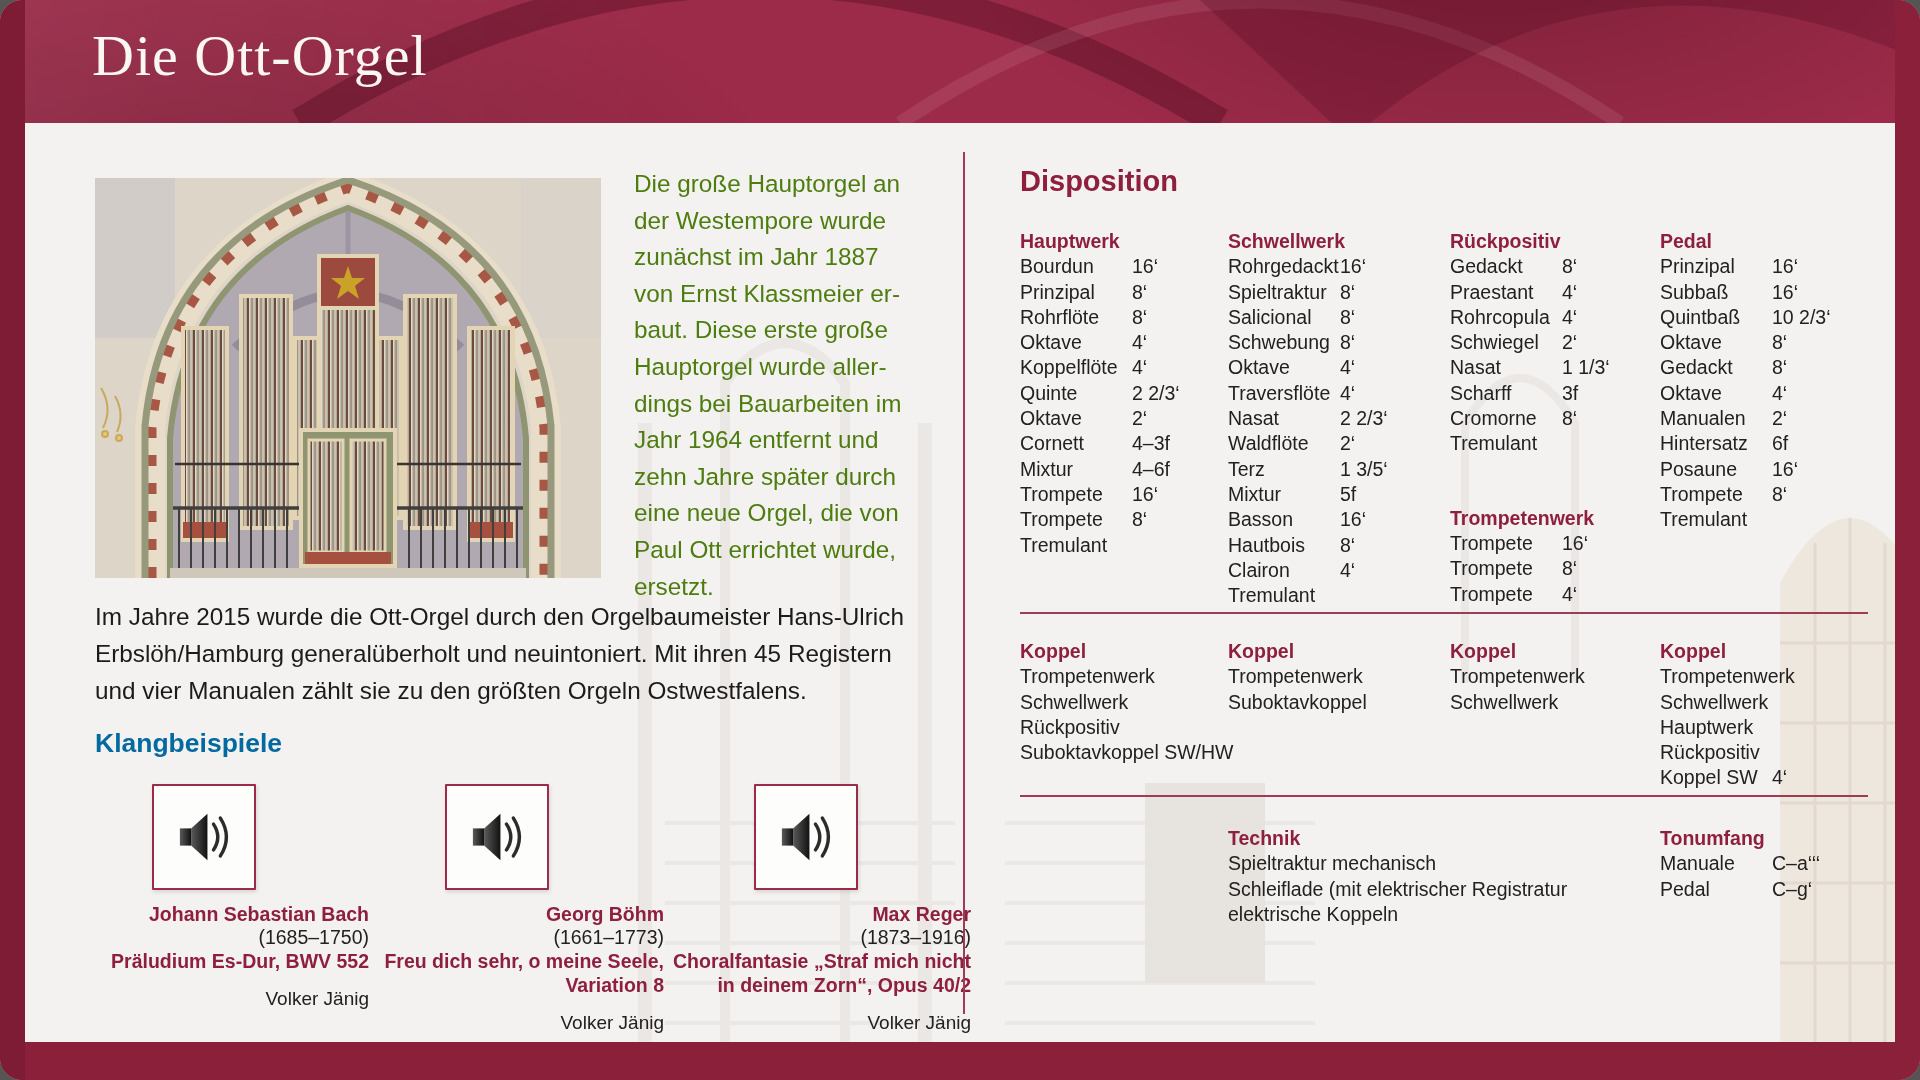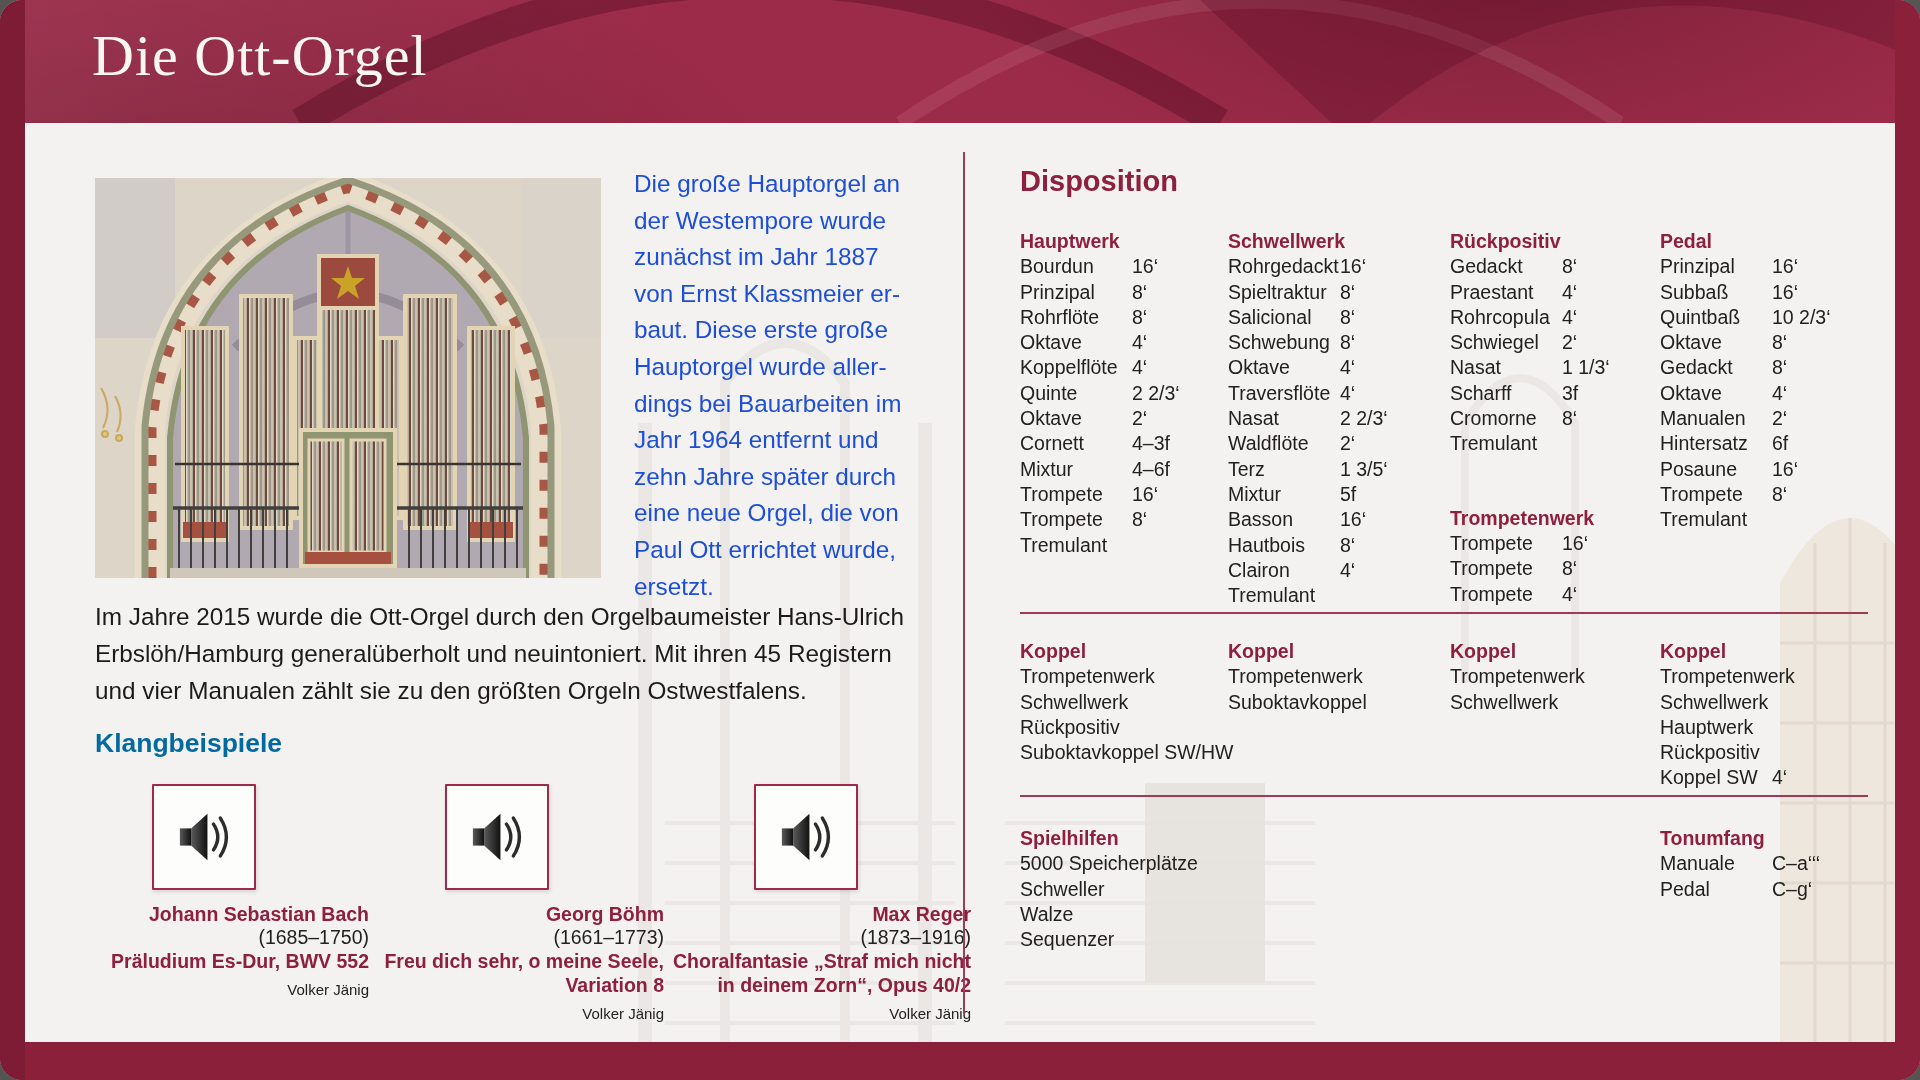--- a/index.html
+++ b/index.html
@@ -16,34 +16,34 @@
   .bottom-bar{position:absolute;left:0;top:1042px;width:1920px;height:38px;background:#8a2039;}
   .strip-left{position:absolute;left:0;top:0;width:25px;height:1080px;background:#7d1c34;z-index:30;}
   .strip-right{position:absolute;right:0;top:0;width:25px;height:1080px;background:#8a2039;z-index:30;}
   .page-title{position:absolute;left:92px;top:22px;font-family:"Liberation Serif","DejaVu Serif",serif;
     font-weight:400;font-size:58px;letter-spacing:1px;color:#faf6f1;z-index:5;}
   
   .bg-faint{position:absolute;left:25px;top:123px;width:1870px;height:919px;pointer-events:none;}
   
   .photo{position:absolute;left:95px;top:178px;width:506px;height:400px;}
   .side-text{position:absolute;left:634px;top:166px;width:330px;font-size:24.3px;line-height:36.6px;
-    white-space:pre-line;color:#1d4ed8;}
+    white-space:pre-line;color:#4d7c0f;}
   .full-text{position:absolute;left:95px;top:599px;width:880px;font-size:24.3px;line-height:36.8px;
     white-space:pre-line;color:#1d1b1a;}
   .kb-heading{position:absolute;left:95px;top:728px;font-size:26.5px;font-weight:bold;color:#0369a1;}
   .speaker-btn{position:absolute;top:784px;width:104px;height:106px;background:#fdfdfc;
     border:2px solid #9c2b4a;border-radius:1px;display:flex;align-items:center;justify-content:center;
     padding:0;cursor:pointer;box-shadow:1px 2px 4px rgba(0,0,0,.12);}
   .speaker-btn.b1{left:152px}.speaker-btn.b2{left:445px}.speaker-btn.b3{left:754px}
   .example{position:absolute;top:903px;width:330px;text-align:right;}
   .example.e1{left:39px}.example.e2{left:334px}.example.e3{left:641px}
   .ex-composer{font-size:19.5px;font-weight:bold;color:#8e1f3e;line-height:23px;}
   .ex-dates{font-size:19.5px;color:#232120;line-height:23px;margin-bottom:0;}
   .ex-work{font-size:19.5px;font-weight:bold;color:#8e1f3e;line-height:24px;white-space:pre-line;}
-  .ex-performer{font-size:15px;color:#232120;margin-top:8px;}
+  .ex-performer{font-size:19px;color:#232120;margin-top:15px;}
   
   .vdiv{position:absolute;left:963px;top:152px;width:2px;height:862px;background:#9e3c57;}
   .dispo{position:absolute;left:1020px;top:165px;width:848px;height:877px;}
   .dispo-title{position:absolute;left:0;top:0;font-size:29px;font-weight:bold;color:#8e1f3e;}
   .cols{position:absolute;left:0;top:64px;width:848px;}
   .dispo-col{position:absolute;top:0;width:205px;}
   .dispo-col.c1{left:0}.dispo-col.c2{left:208px}.dispo-col.c3{left:430px}.dispo-col.c4{left:640px}
   .section + .section{margin-top:49px;}
   .sec-head{font-size:19.5px;font-weight:bold;color:#8e1f3e;line-height:25.3px;}
   .stop-row{display:flex;line-height:25.3px;font-size:19.5px;color:#232120;}
@@ -509,37 +509,33 @@
             <span class="stop-name">Rückpositiv</span>
             <span class="stop-size"></span>
           </div>
           <div class="stop-row">
             <span class="stop-name">Koppel SW</span>
             <span class="stop-size">4‘</span>
           </div>
         </div>
       </div>
     <div class="hrline hr2"></div>
-    <div class="info-col c1">
+    <div class="info-col c2">
         <div class="section">
-          <div class="sec-head">Spielhilfen</div>
-          <div class="stop-row">
-            <span class="stop-name">5000 Speicherplätze</span>
-            <span class="stop-size"></span>
-          </div>
-          <div class="stop-row">
-            <span class="stop-name">Schweller</span>
-            <span class="stop-size"></span>
-          </div>
-          <div class="stop-row">
-            <span class="stop-name">Walze</span>
-            <span class="stop-size"></span>
-          </div>
-          <div class="stop-row">
-            <span class="stop-name">Sequenzer</span>
+          <div class="sec-head">Technik</div>
+          <div class="stop-row">
+            <span class="stop-name">Spieltraktur mechanisch</span>
+            <span class="stop-size"></span>
+          </div>
+          <div class="stop-row">
+            <span class="stop-name">Schleiflade (mit elektrischer Registratur</span>
+            <span class="stop-size"></span>
+          </div>
+          <div class="stop-row">
+            <span class="stop-name">elektrische Koppeln</span>
             <span class="stop-size"></span>
           </div>
         </div>
       </div>
     <div class="info-col c3">
         <div class="section">
           <div class="sec-head">Tonumfang</div>
           <div class="stop-row">
             <span class="stop-name">Manuale</span>
             <span class="stop-size">C–a‘‘‘</span>

